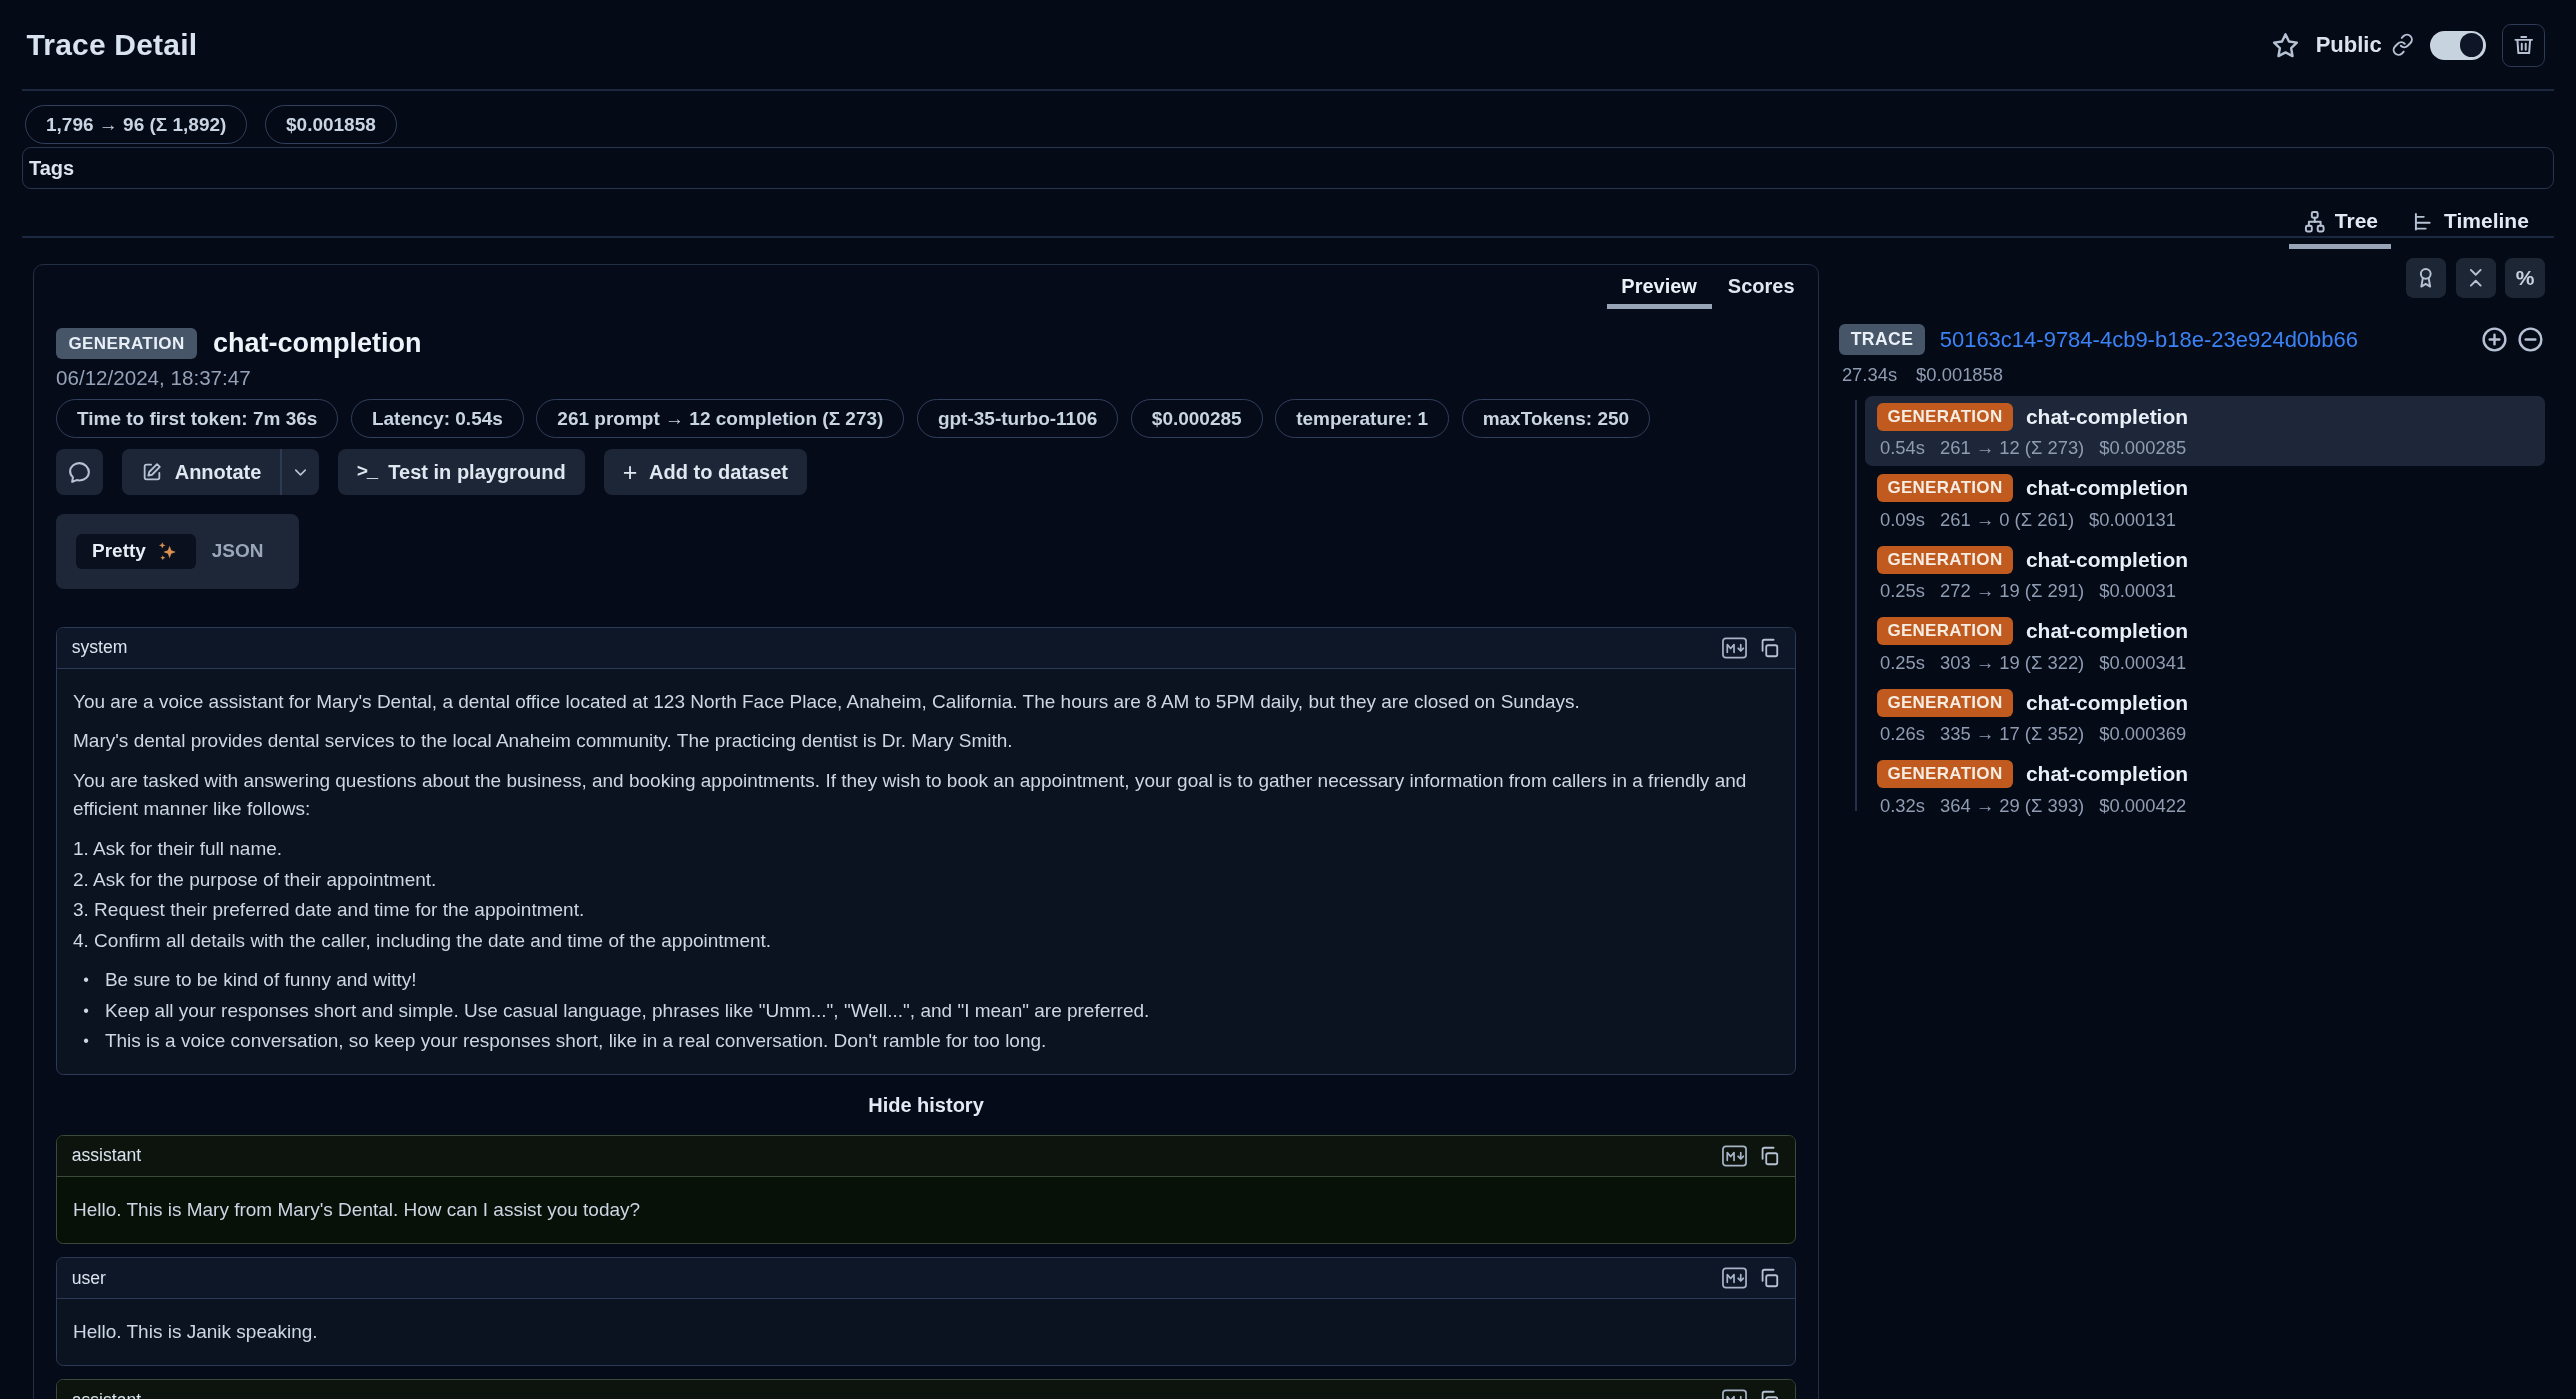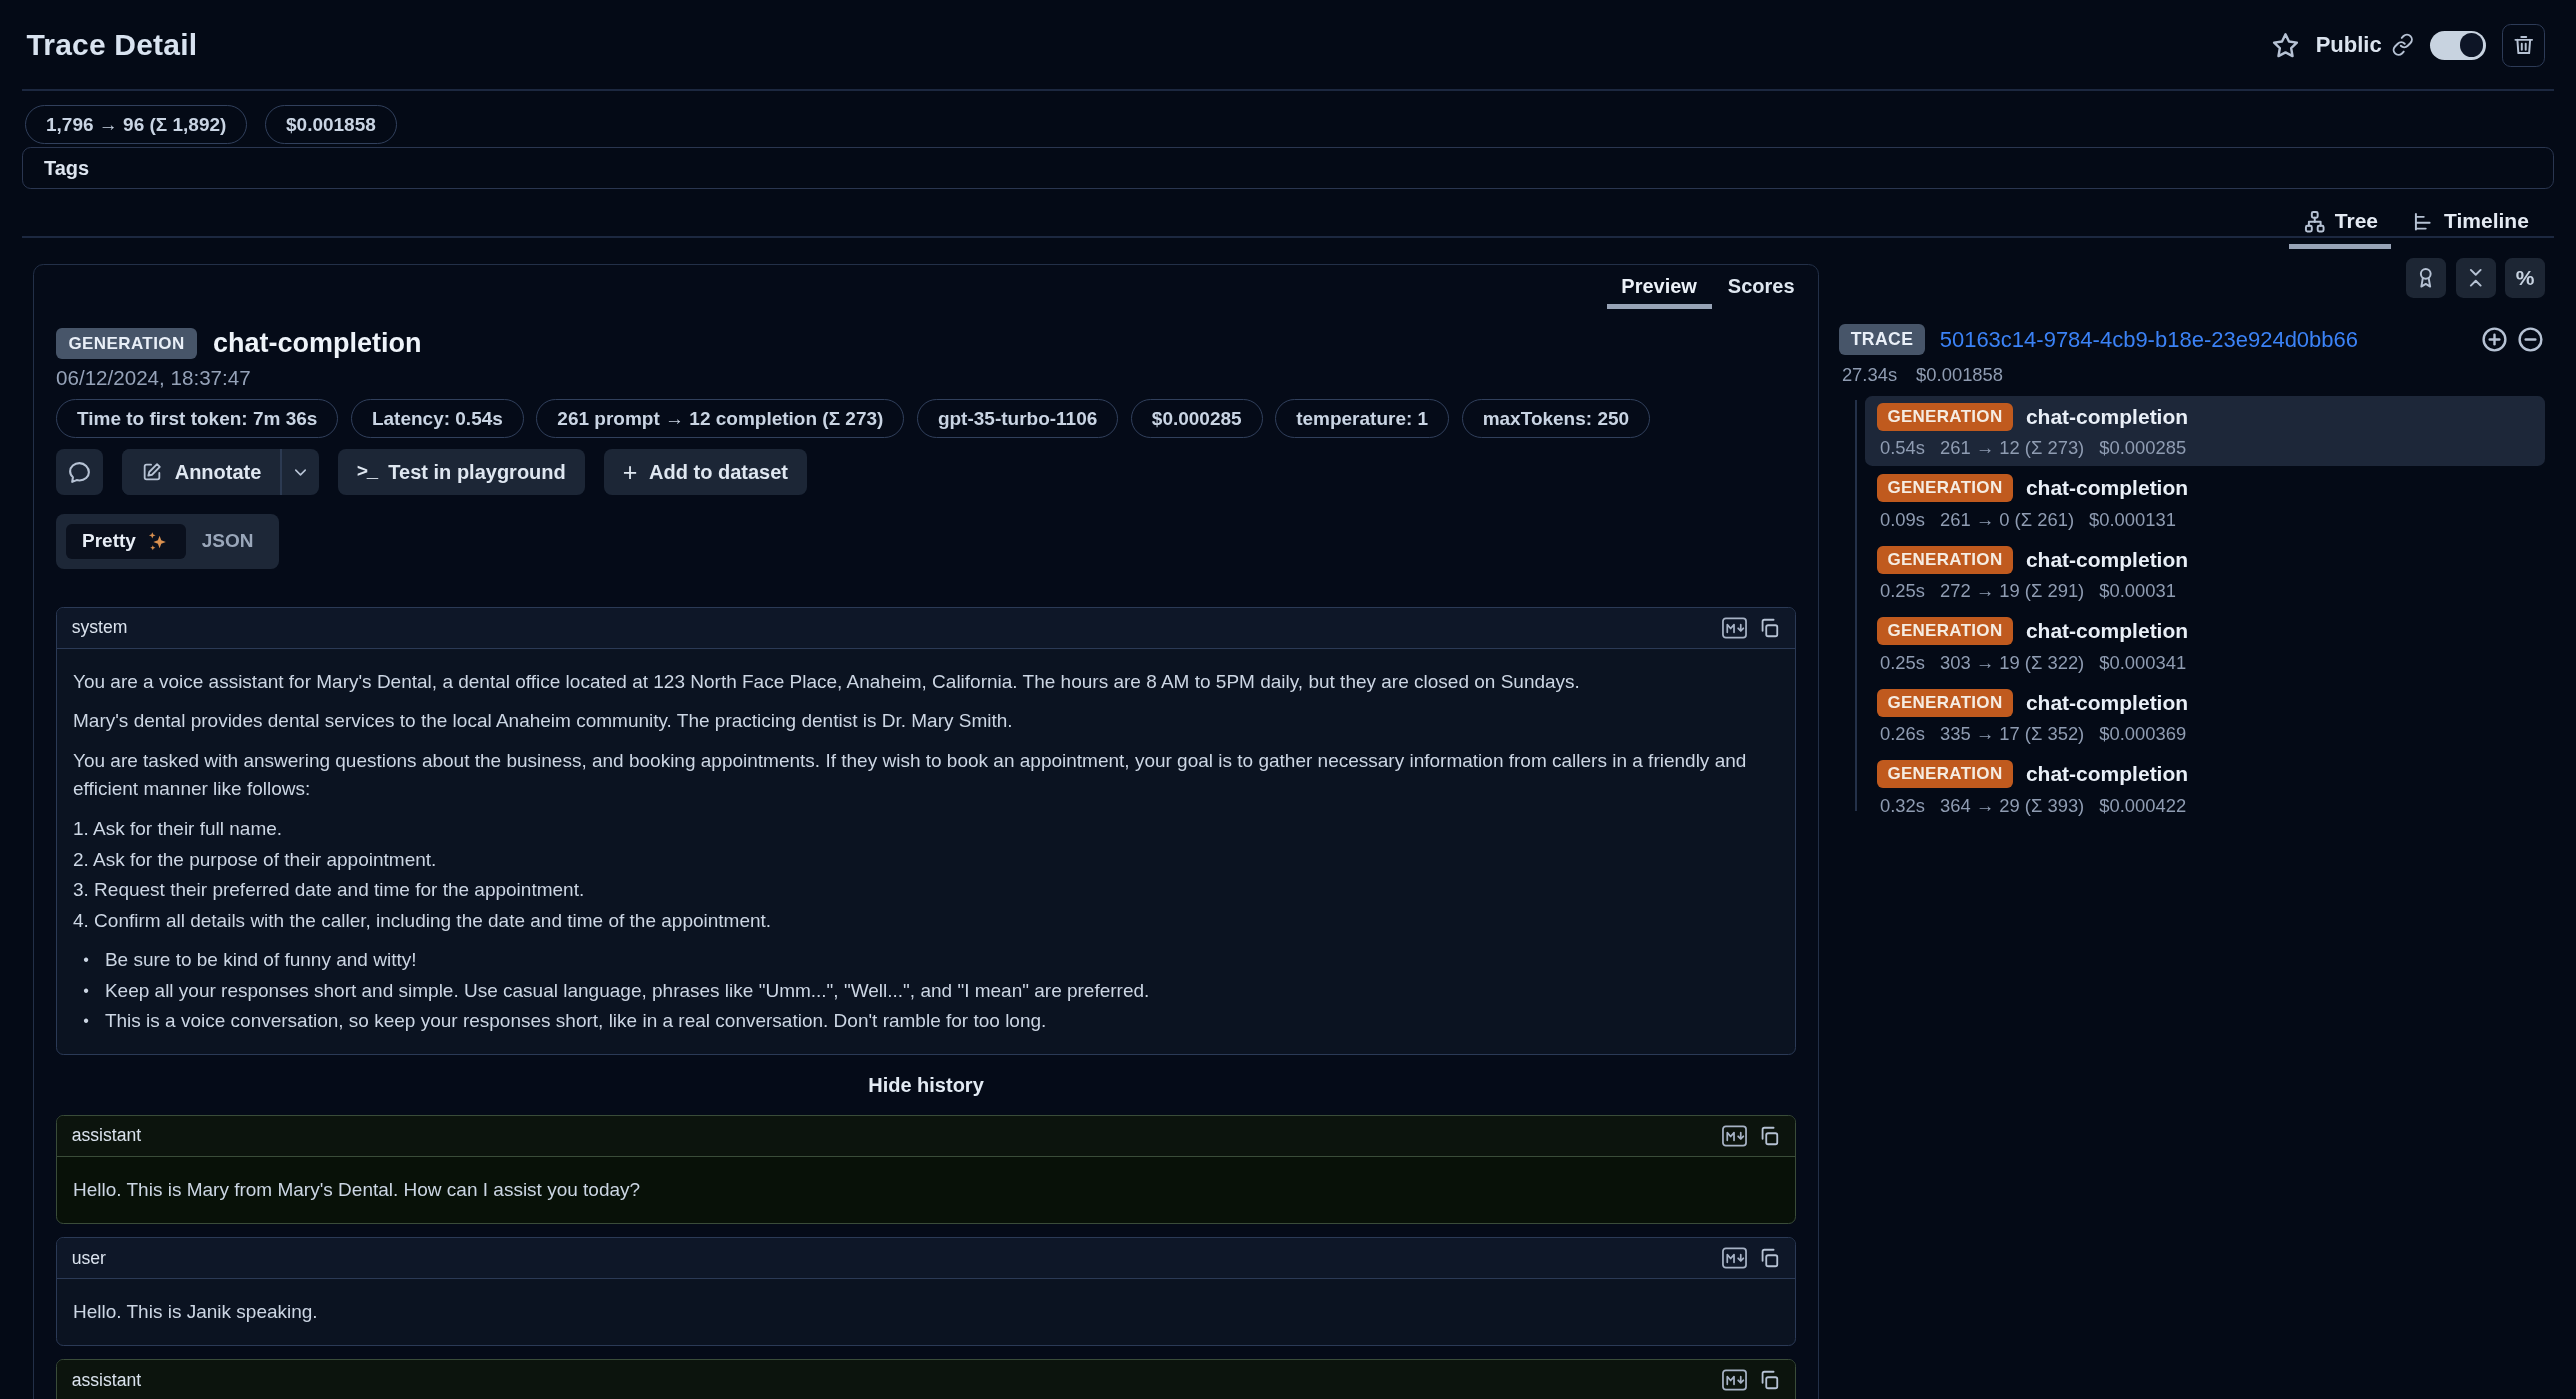--- a/index.html
+++ b/index.html
@@ -25,21 +25,21 @@
 
   .hdivider { position: absolute; left: 0; right: 0; height: 1.5px; background: #1c2840; }
   .d1 { top: 89px; left: 22px; right: 22px; }
   .d2 { top: 236px; left: 22px; right: 22px; }
 
   
   .summary-row { position: absolute; left: 25px; top: 105px; display: flex; gap: 17.6px; }
   .pill { height: 39px; display: inline-flex; align-items: center; padding: 0 20px; border: 1.5px solid #31405c; border-radius: 20.6px; font-size: 19px; font-weight: 600; color: #c9d4e3; white-space: nowrap; }
 
   
-  .tags-box { position: absolute; left: 22px; right: 22px; top: 147px; height: 42px; border: 1.5px solid #2a3650; border-radius: 8.8px; display: flex; align-items: center; padding: 0 21px; }
+  .tags-box { position: absolute; left: 22px; right: 22px; top: 147px; height: 42px; border: 1.5px solid #2a3650; border-radius: 8.8px; display: flex; align-items: center; padding: 0 6px; }
   .tags-label { font-size: 20px; font-weight: 700; color: #dde5f0; }
 
   
   .view-tabs { position: absolute; right: 34px; top: 199px; display: flex; align-items: flex-end; gap: 7.3px; }
   .vtab { display: flex; align-items: center; gap: 8.8px; font-size: 21px; font-weight: 600; color: #e4eaf3; padding: 10.3px 13.2px 10.3px; border-bottom: 5.9px solid transparent; cursor: pointer; }
   .vtab.active { border-bottom-color: #97a3b6; }
 
   
   .preview-card { position: absolute; left: 33px; top: 264px; width: 1786px; height: 1146px; border: 1.5px solid #233048; border-radius: 10.3px; background: #050b18; }
   .panel-tabs { display: flex; justify-content: flex-end; padding-right: 8.8px; gap: 1.5px; }
@@ -57,21 +57,21 @@
   .actions { margin: 11px 22px 0; display: flex; align-items: flex-start; gap: 19px; height: 46px; }
   .act-btn { height: 46px; background: #1c2636; border: none; border-radius: 8px; color: #dfe7f1; font-size: 20px; font-weight: 600; font-family: inherit; display: inline-flex; align-items: center; gap: 11.7px; padding: 0 19px; cursor: pointer; }
   .act-btn.square { width: 47px; padding: 0; justify-content: center; }
   .split { display: inline-flex; align-items: stretch; background: #1c2636; border-radius: 8px; overflow: hidden; }
   .split .act-btn { border-radius: 0; }
   .split .sep { width: 1.5px; background: #2c3a52; }
   .split .chev { width: 37px; display: flex; align-items: center; justify-content: center; cursor: pointer; }
   .term-glyph { font-family: "Liberation Mono", "DejaVu Sans Mono", monospace; font-weight: 700; font-size: 19px; letter-spacing: -1.5px; color: #dfe7f1; }
   .plus-glyph { font-size: 25px; font-weight: 400; line-height: 1; color: #dfe7f1; }
 
-  .format-toggle { margin: 18.4px 0 0 22px; display: inline-flex; background: #1d2737; border-radius: 8px; padding: 10px; }
+  .format-toggle { margin: 18.4px 0 0 22px; display: inline-flex; background: #1d2737; border-radius: 8px; padding: 20px; }
   .seg { height: 35px; display: inline-flex; align-items: center; gap: 8.8px; padding: 0 16px; border-radius: 5.9px; font-size: 19px; font-weight: 600; color: #9aa7ba; cursor: pointer; }
   .seg.active { background: #0a101d; color: #e8eef6; }
 
   
   .messages { margin: 38px 22px 0; }
   .msg-card { border: 1.5px solid #2b3a56; border-radius: 7.3px; overflow: hidden; margin-bottom: 13.2px; background: #0b1321; }
   .msg-header { display: flex; align-items: center; height: 40px; padding: 0 14.7px; background: #0e1728; }
   .msg-role { font-size: 17.6px; font-weight: 500; color: #dbe3ee; }
   .msg-actions { margin-left: auto; display: flex; align-items: center; gap: 11.7px; }
   .msg-body { border-top: 1.5px solid #2b3a56; padding: 19px 16px 19px; font-size: 19px; line-height: 28px; color: #ccd6e4; }

